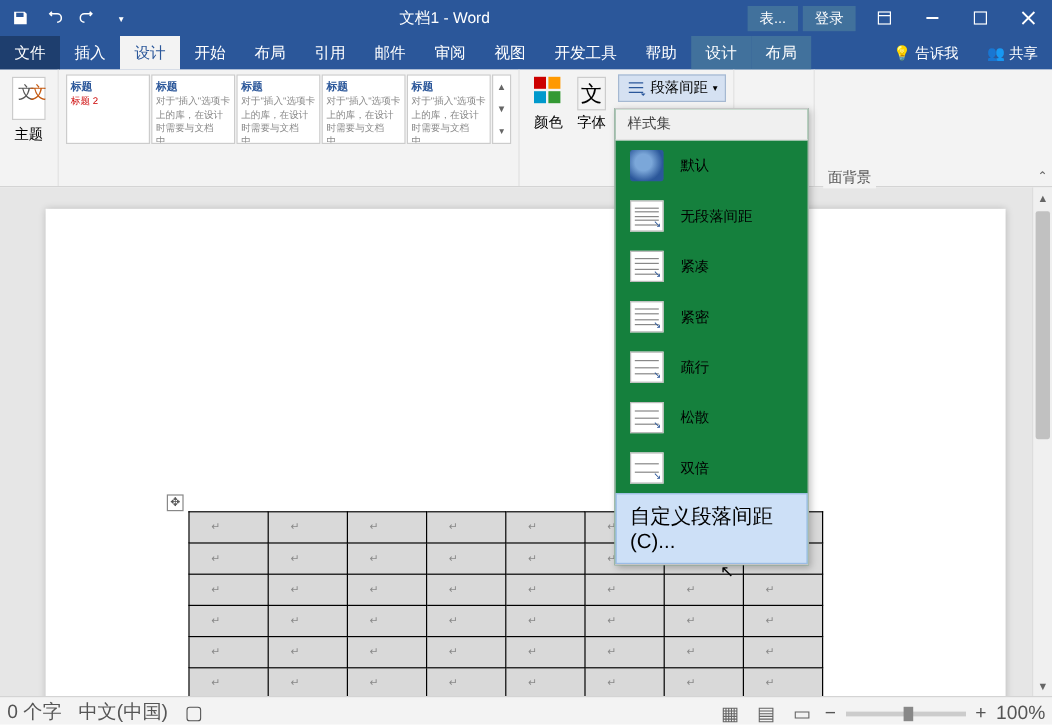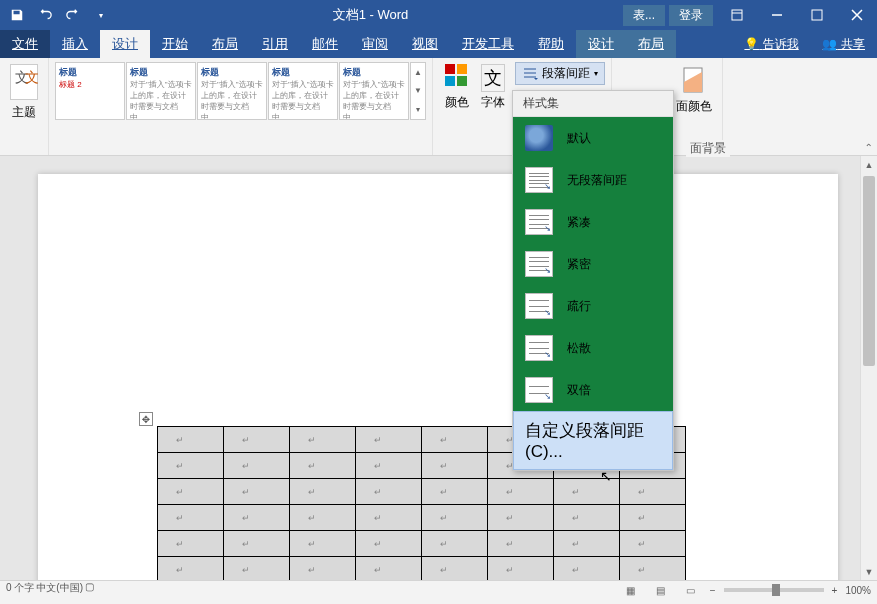--- a/index.html
+++ b/index.html
@@ -10,21 +10,21 @@
 .qat { display: flex; align-items: center; gap: 2px; padding: 0 4px; }
 .qat-btn { width: 26px; height: 26px; display: flex; align-items: center; justify-content: center; color: #fff; }
 .qat-btn svg { width: 14px; height: 14px; }
 .title-center { flex: 1; text-align: center; font-size: 13px; }
 .title-right { display: flex; align-items: center; }
 .title-pill { background: #41719c; padding: 2px 10px; font-size: 12px; margin-right: 4px; }
 .win-btn { width: 40px; height: 30px; display: flex; align-items: center; justify-content: center; }
 
 
 .tabs { height: 28px; background: #2b579a; display: flex; align-items: stretch; color: #fff; font-size: 13px; }
-.tab { padding: 8px 12px; display: flex; align-items: center; cursor: pointer; text-decoration: underline; }
+.tab { padding: 8px 12px; display: flex; align-items: center; cursor: pointer; }
 .tab.active { background: #f3f3f3; color: #2b579a; }
 .tabs-right { margin-left: auto; display: flex; align-items: center; }
 .tabs-right .tab { font-size: 12px; }
 
 
 .ribbon { height: 98px; background: #f3f3f3; border-bottom: 1px solid #d4d4d4; display: flex; position: relative; }
 .ribbon-group { border-right: 1px solid #e1e1e1; padding: 4px 6px; display: flex; flex-direction: column; }
 .ribbon-group-label { text-align: center; font-size: 11px; color: #666; margin-top: auto; padding-top: 2px; }
 .big-btn { display: flex; flex-direction: column; align-items: center; gap: 2px; padding: 2px 4px; font-size: 12px; }
 .big-btn-icon { width: 32px; height: 32px; display: flex; align-items: center; justify-content: center; }
@@ -71,21 +71,21 @@
 .page { position: absolute; left: 38px; top: 18px; width: 800px; height: 900px; background: #fff; box-shadow: 0 0 6px rgba(0,0,0,.2); }
 .table-anchor { position: absolute; left: 139px; top: 256px; width: 14px; height: 14px; border: 1px solid #888; display: flex; align-items: center; justify-content: center; font-size: 10px; color: #555; background: #fff; }
 .doc-table { position: absolute; left: 157px; top: 270px; border-collapse: collapse; }
 .doc-table td { border: 1px solid #000; background: #d9d9d9; width: 66px; height: 26px; font-size: 10px; color: #888; padding-left: 18px; vertical-align: middle; }
 .doc-table td::before { content: "↵"; font-size: 9px; }
 .vscroll { position: absolute; right: 0; top: 0; bottom: 0; width: 17px; background: #f0f0f0; border-left: 1px solid #ddd; }
 .vscroll .thumb { position: absolute; left: 2px; right: 2px; top: 20px; height: 190px; background: #c1c1c1; border-radius: 2px; }
 .vscroll .arr { position: absolute; left: 0; right: 0; height: 17px; display: flex; align-items: center; justify-content: center; color: #666; font-size: 9px; }
 
 
-.statusbar { position: absolute; left: 0; right: 0; bottom: 0; height: 24px; background: #f3f3f3; border-top: 1px solid #d4d4d4; display: flex; align-items: flex-start; font-size: 10px; color: #555; padding: 0 6px; gap: 2px; }
+.statusbar { position: absolute; left: 0; right: 0; bottom: 0; height: 24px; background: #f3f3f3; border-top: 1px solid #d4d4d4; display: flex; align-items: flex-end; font-size: 16px; color: #555; padding: 0 6px; gap: 14px; }
 .statusbar .right { margin-left: auto; display: flex; align-items: center; gap: 8px; }
 .view-btn { width: 22px; height: 18px; display: flex; align-items: center; justify-content: center; color: #666; }
 .zoom-slider { width: 100px; height: 4px; background: #ccc; position: relative; }
 .zoom-slider .knob { position: absolute; left: 48px; top: -4px; width: 8px; height: 12px; background: #888; }
 
 .cursor-arrow { position: absolute; left: 600px; top: 468px; z-index: 20; font-size: 14px; color: #000; pointer-events: none; }
 </style>
 </head>
 <body>
 
@@ -212,29 +212,20 @@
             <path stroke="#2b579a" d="M2 3h12M2 7h12M2 11h12"></path>
             <path fill="#2b579a" d="M14 14l-2-2h4z"></path>
           </svg>
         <span>段落间距</span>
           <span style="font-size:8px;">▾</span>
       </div>
     </div>
   </div>
   <div class="ribbon-group" style="padding-left:60px;">
     <div class="page-btns">
-      <div class="big-btn">
-        <div class="big-btn-icon">
-            <svg width="28" height="28" viewBox="0 0 28 28">
-              <rect x="4" y="2" width="18" height="24" fill="#fff" stroke="#888"></rect>
-              <path fill="#f4b183" d="M4 16l18-10v20H4z"></path>
-            </svg>
-          </div>
-        <span>面颜色</span>
-      </div>
     </div>
   </div>
   <div class="collapse-caret">⌃</div>
 </div>
 <div class="pagebg-label">面背景</div>
 
 <div class="dropdown">
   <div class="dd-header">样式集</div>
   <div class="dd-item">
     <div class="dd-swirl"></div>

